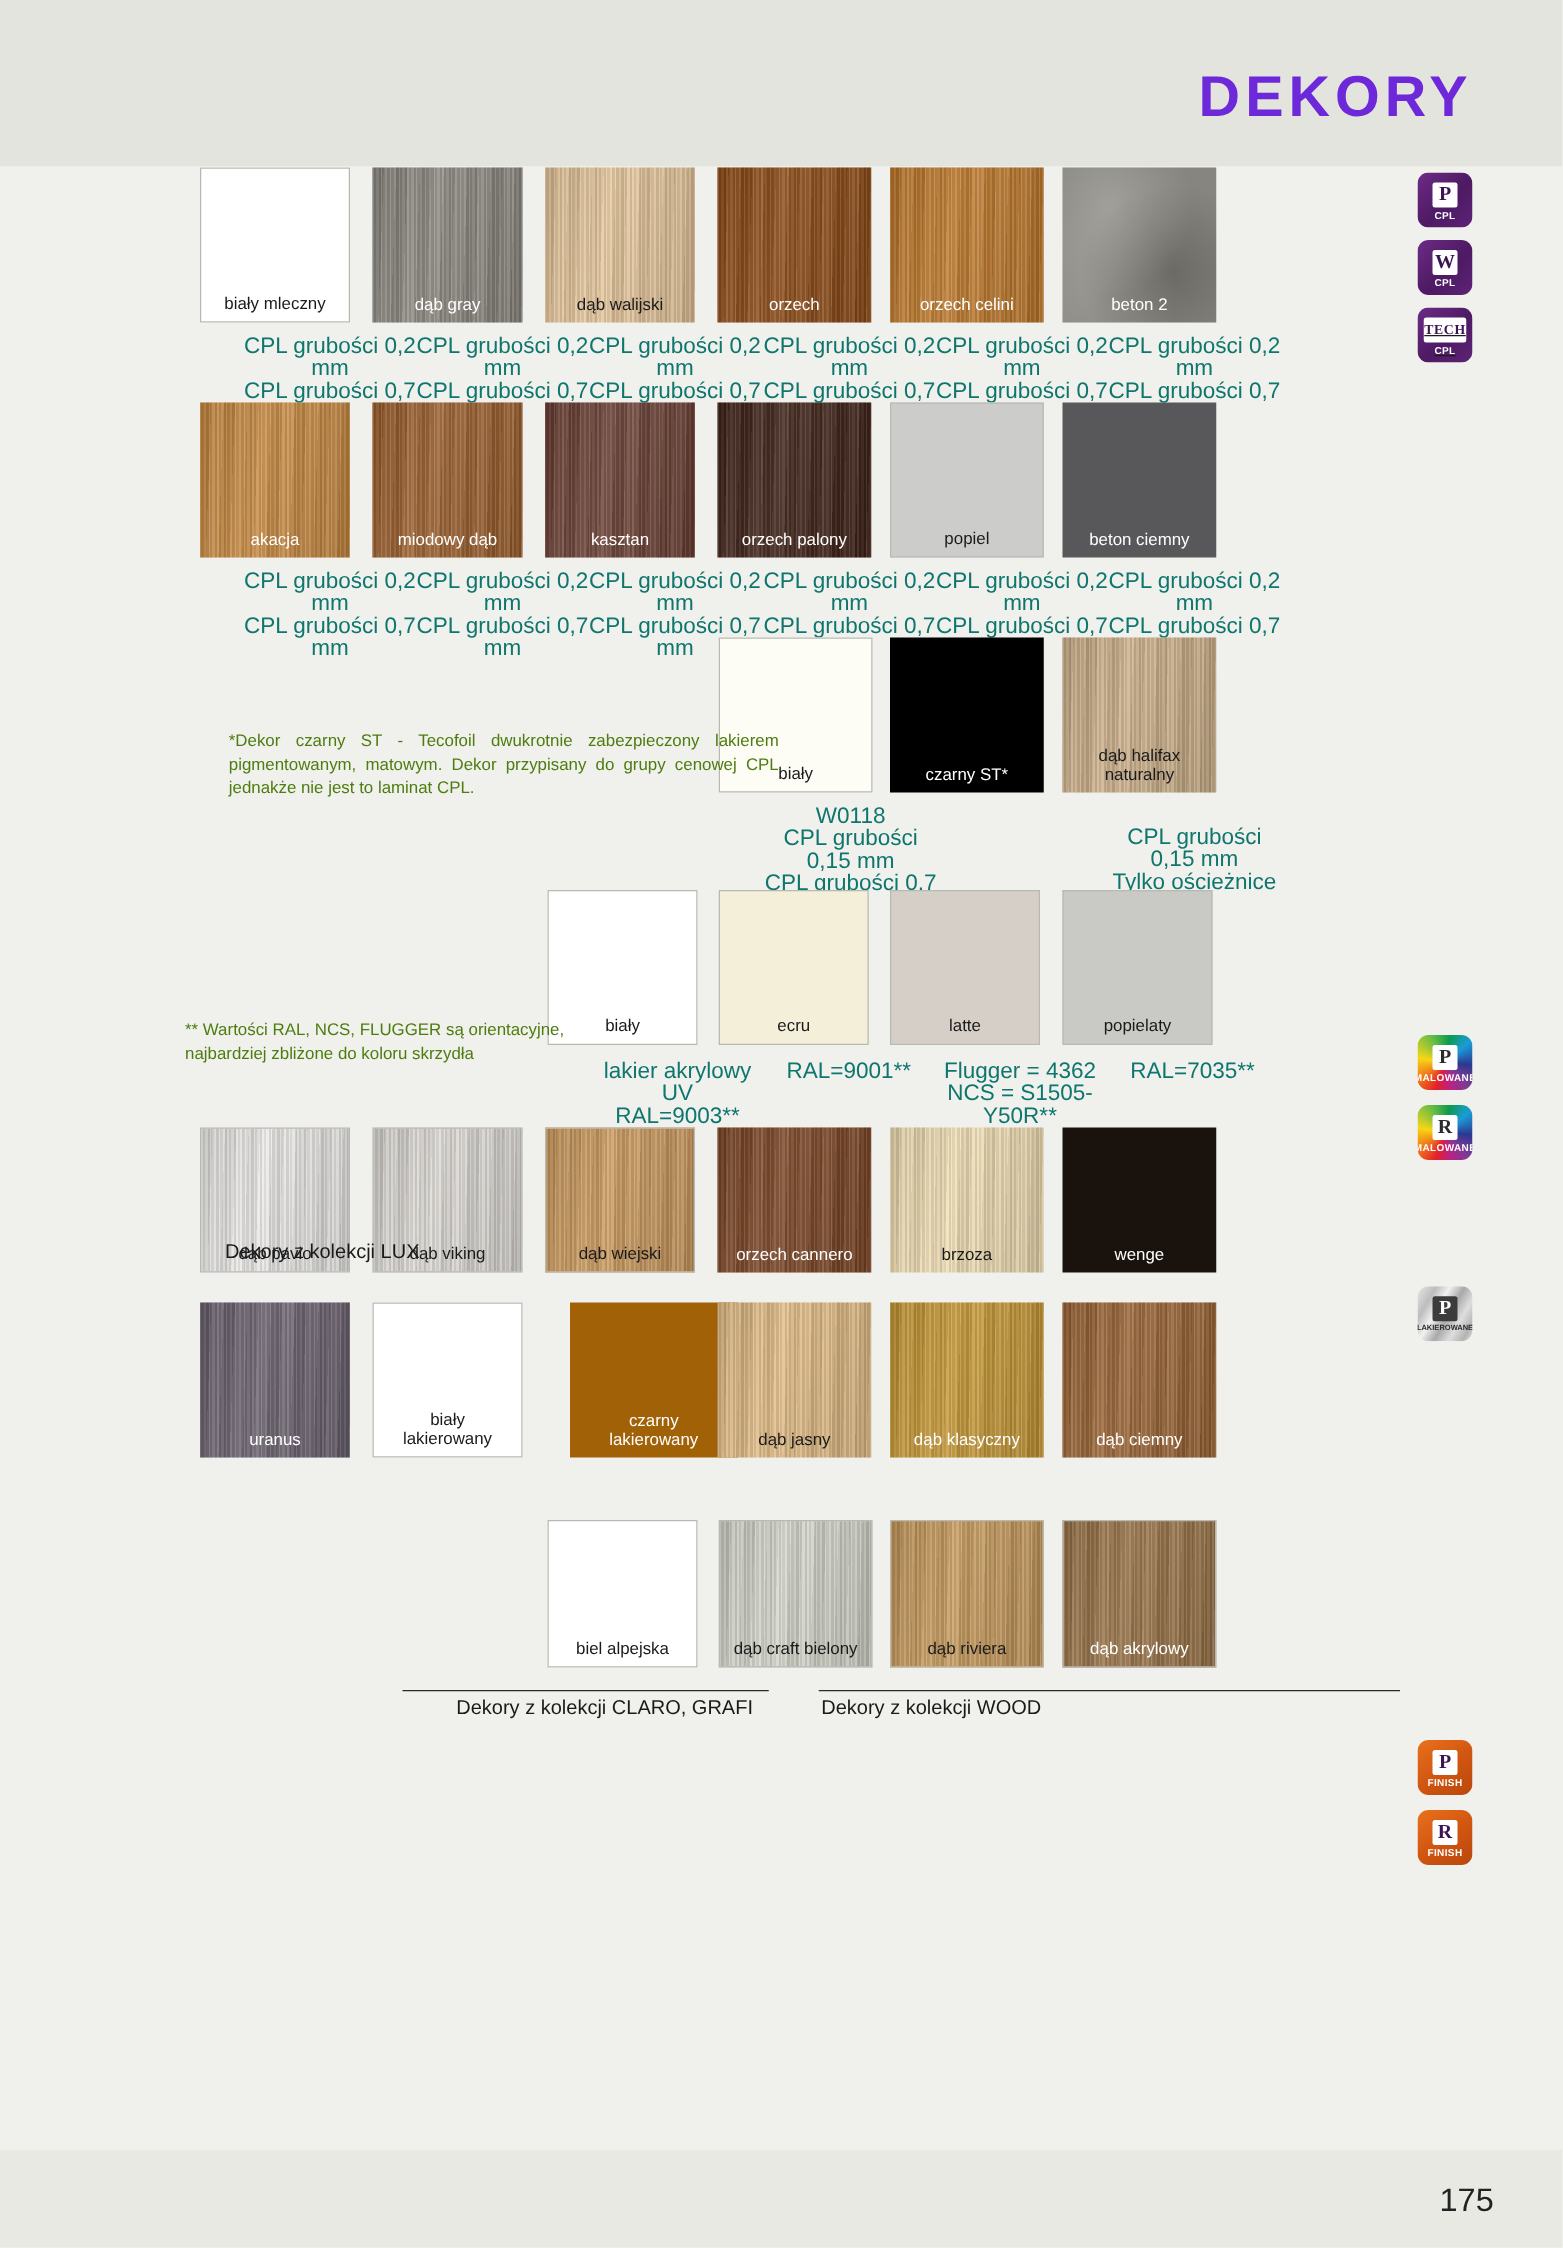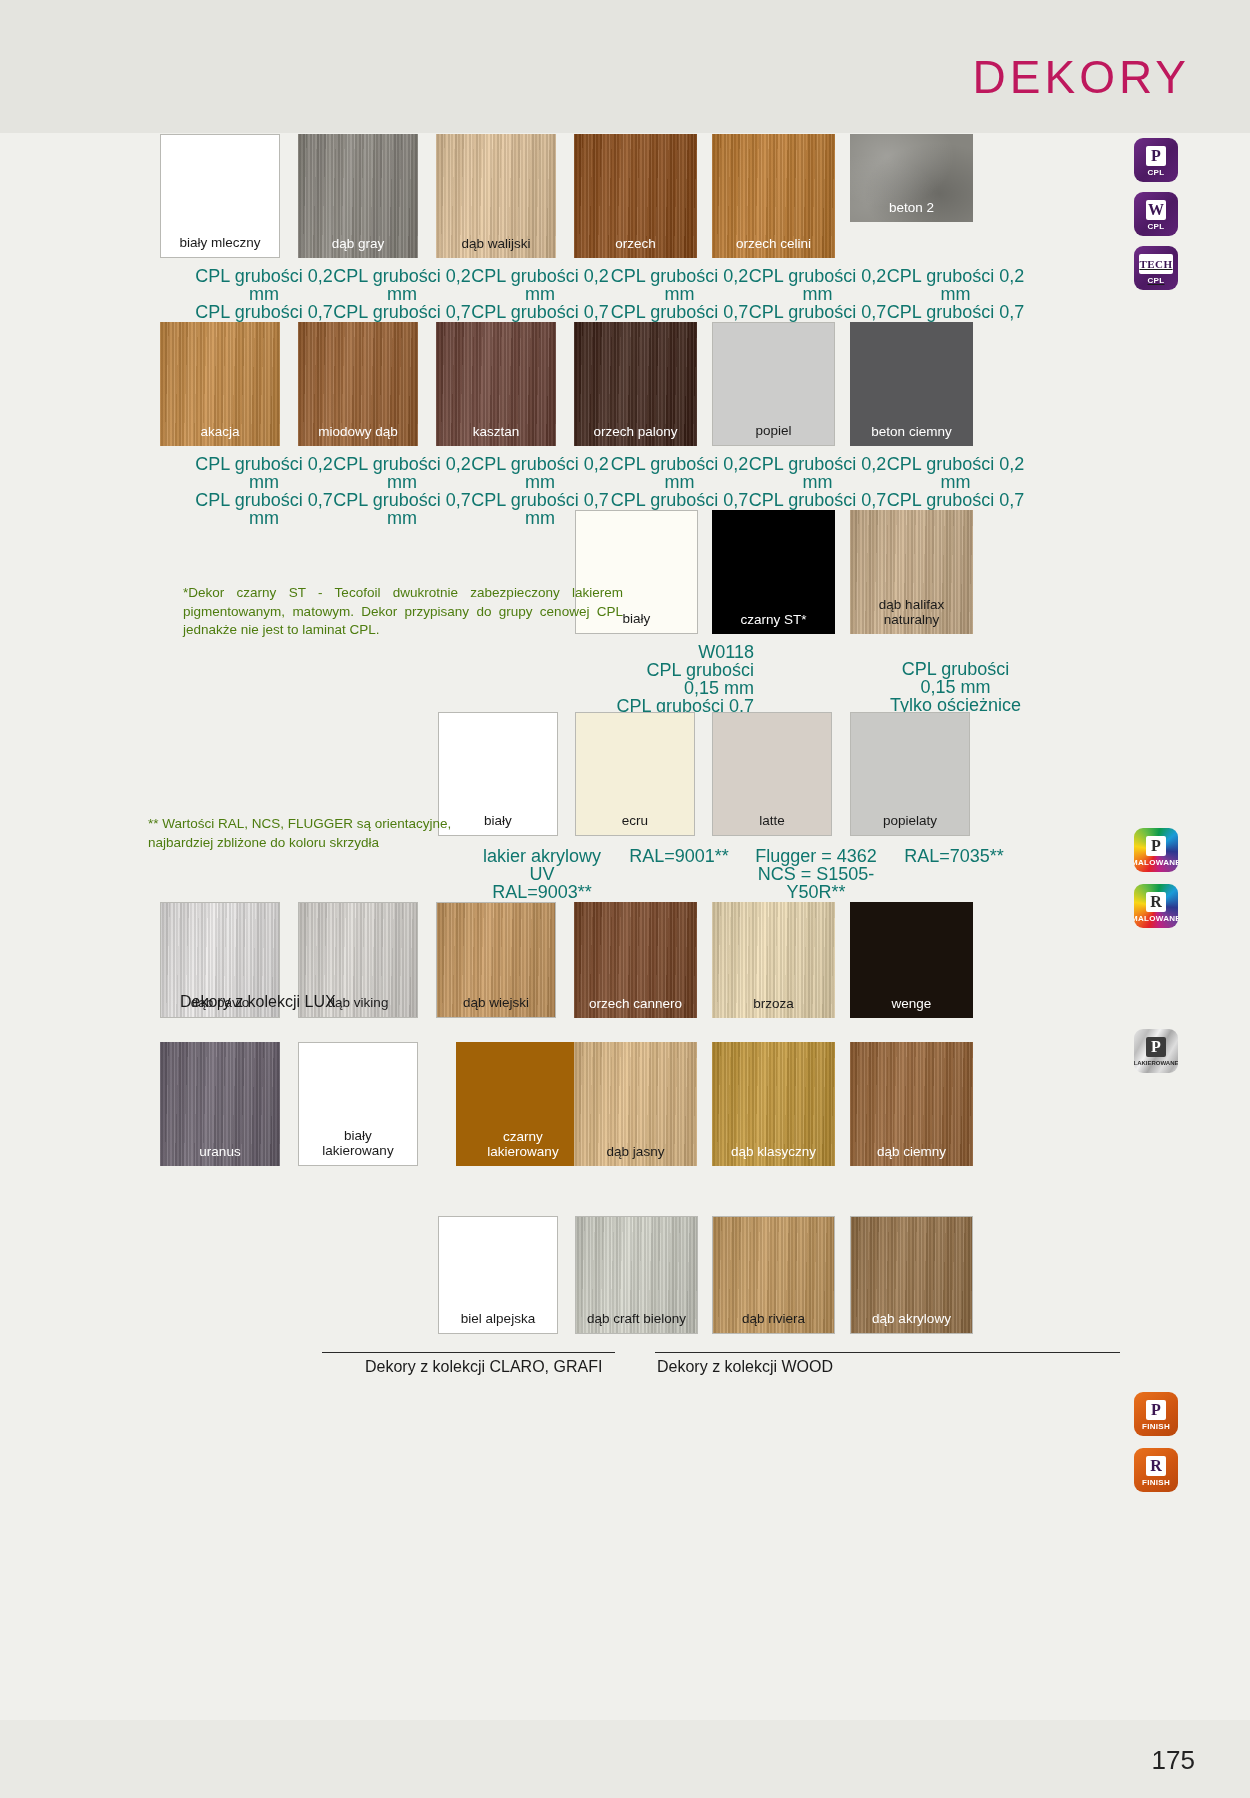--- a/index.html
+++ b/index.html
@@ -10,22 +10,22 @@
     color:#1a1a1a;
     position:relative;
     overflow:hidden;
   }
   .page{position:absolute;inset:0;background:#f0f0ec;}
   .header-band{
     position:absolute;left:0;top:0;width:1250px;height:133px;
     background:#e4e4df;
   }
   .header-title{
-    position:absolute;right:60px;top:50px;
-    font-size:46px;letter-spacing:4px;font-weight:400;color:#be185d;
+    position:absolute;right:72px;top:50px;
+    font-size:46px;letter-spacing:4px;font-weight:700;color:#6d28d9;
     font-family:"Liberation Sans", sans-serif;
   }
   .footer-band{
     position:absolute;left:0;bottom:0;width:1250px;height:78px;
     background:#e9e9e4;
   }
   .page-num{
     position:absolute;right:55px;bottom:22px;font-size:26px;color:#222;
   }
 
@@ -132,21 +132,21 @@
       </div>
       <div class="tile" style="left: 712px; top: 134px; width: 123px; height: 124px; background: repeating-linear-gradient(90deg, rgba(255, 255, 255, 0.1) 0px, rgba(255, 255, 255, 0.1) 1px, rgba(0, 0, 0, 0.07) 1px, rgba(0, 0, 0, 0.07) 3px, rgba(255, 255, 255, 0.05) 3px, rgba(255, 255, 255, 0.05) 5px, rgba(0, 0, 0, 0.1) 5px, rgba(0, 0, 0, 0.1) 7px), repeating-linear-gradient(92deg, rgba(0, 0, 0, 0.05) 0px, rgba(0, 0, 0, 0.05) 9px, rgba(255, 255, 255, 0.06) 9px, rgba(255, 255, 255, 0.06) 19px), linear-gradient(100deg, rgba(0, 0, 0, 0.1), rgba(255, 255, 255, 0.08) 40%, rgba(0, 0, 0, 0.12)), rgb(192, 122, 44);">
         <div class="cap light">
           <div>orzech celini</div>
         </div>
       </div>
       <div class="spec" style="left: 700px; top: 267px; width: 147px;">
         <div>CPL grubości 0,2 mm</div>
         <div>CPL grubości 0,7 mm</div>
       </div>
-      <div class="tile" style="left: 850px; top: 134px; width: 123px; height: 88px; background: radial-gradient(at 30% 25%, rgba(255, 255, 255, 0.22), transparent 55%), radial-gradient(at 72% 68%, rgba(0, 0, 0, 0.2), transparent 60%), radial-gradient(at 15% 80%, rgba(255, 255, 255, 0.14), transparent 50%), rgb(134, 133, 127); padding-left: 11px;">
+      <div class="tile" style="left: 850px; top: 134px; width: 123px; height: 124px; background: radial-gradient(at 30% 25%, rgba(255, 255, 255, 0.22), transparent 55%), radial-gradient(at 72% 68%, rgba(0, 0, 0, 0.2), transparent 60%), radial-gradient(at 15% 80%, rgba(255, 255, 255, 0.14), transparent 50%), rgb(134, 133, 127); padding-left: 11px;">
         <div class="cap light">
           <div>beton 2</div>
         </div>
       </div>
       <div class="spec" style="left: 838px; top: 267px; width: 147px;">
         <div>CPL grubości 0,2 mm</div>
         <div>CPL grubości 0,7 mm</div>
       </div>
       <div class="tile" style="left: 160px; top: 322px; width: 120px; height: 124px; background: repeating-linear-gradient(90deg, rgba(255, 255, 255, 0.1) 0px, rgba(255, 255, 255, 0.1) 1px, rgba(0, 0, 0, 0.07) 1px, rgba(0, 0, 0, 0.07) 3px, rgba(255, 255, 255, 0.05) 3px, rgba(255, 255, 255, 0.05) 5px, rgba(0, 0, 0, 0.1) 5px, rgba(0, 0, 0, 0.1) 7px), repeating-linear-gradient(92deg, rgba(0, 0, 0, 0.05) 0px, rgba(0, 0, 0, 0.05) 9px, rgba(255, 255, 255, 0.06) 9px, rgba(255, 255, 255, 0.06) 19px), linear-gradient(100deg, rgba(0, 0, 0, 0.1), rgba(255, 255, 255, 0.08) 40%, rgba(0, 0, 0, 0.12)), rgb(201, 139, 66);">
         <div class="cap light">
@@ -200,21 +200,21 @@
       </div>
       <div class="spec" style="left: 838px; top: 455px; width: 147px;">
         <div>CPL grubości 0,2 mm</div>
         <div>CPL grubości 0,7 mm</div>
       </div>
       <div class="tile bord" style="left: 575px; top: 510px; width: 123px; height: 124px; background: rgb(253, 252, 245);">
         <div class="cap dark">
           <div>biały</div>
         </div>
       </div>
-      <div class="spec" style="left: 563px; top: 643px; width: 147px; text-align: right;">
+      <div class="spec" style="left: 563px; top: 643px; width: 147px;">
         <div>W0118</div>
         <div>CPL grubości 0,15 mm</div>
         <div>CPL grubości 0,7 mm</div>
       </div>
       <div class="tile" style="left: 712px; top: 510px; width: 123px; height: 124px; background: rgb(0, 0, 0);">
         <div class="cap light">
           <div>czarny ST*</div>
         </div>
       </div>
       <div class="tile" style="left: 850px; top: 510px; width: 123px; height: 124px; background: repeating-linear-gradient(90deg, rgba(255, 255, 255, 0.1) 0px, rgba(255, 255, 255, 0.1) 1px, rgba(0, 0, 0, 0.07) 1px, rgba(0, 0, 0, 0.07) 3px, rgba(255, 255, 255, 0.05) 3px, rgba(255, 255, 255, 0.05) 5px, rgba(0, 0, 0, 0.1) 5px, rgba(0, 0, 0, 0.1) 7px), repeating-linear-gradient(92deg, rgba(0, 0, 0, 0.05) 0px, rgba(0, 0, 0, 0.05) 9px, rgba(255, 255, 255, 0.06) 9px, rgba(255, 255, 255, 0.06) 19px), linear-gradient(100deg, rgba(0, 0, 0, 0.1), rgba(255, 255, 255, 0.08) 40%, rgba(0, 0, 0, 0.12)), rgb(205, 176, 138);">

